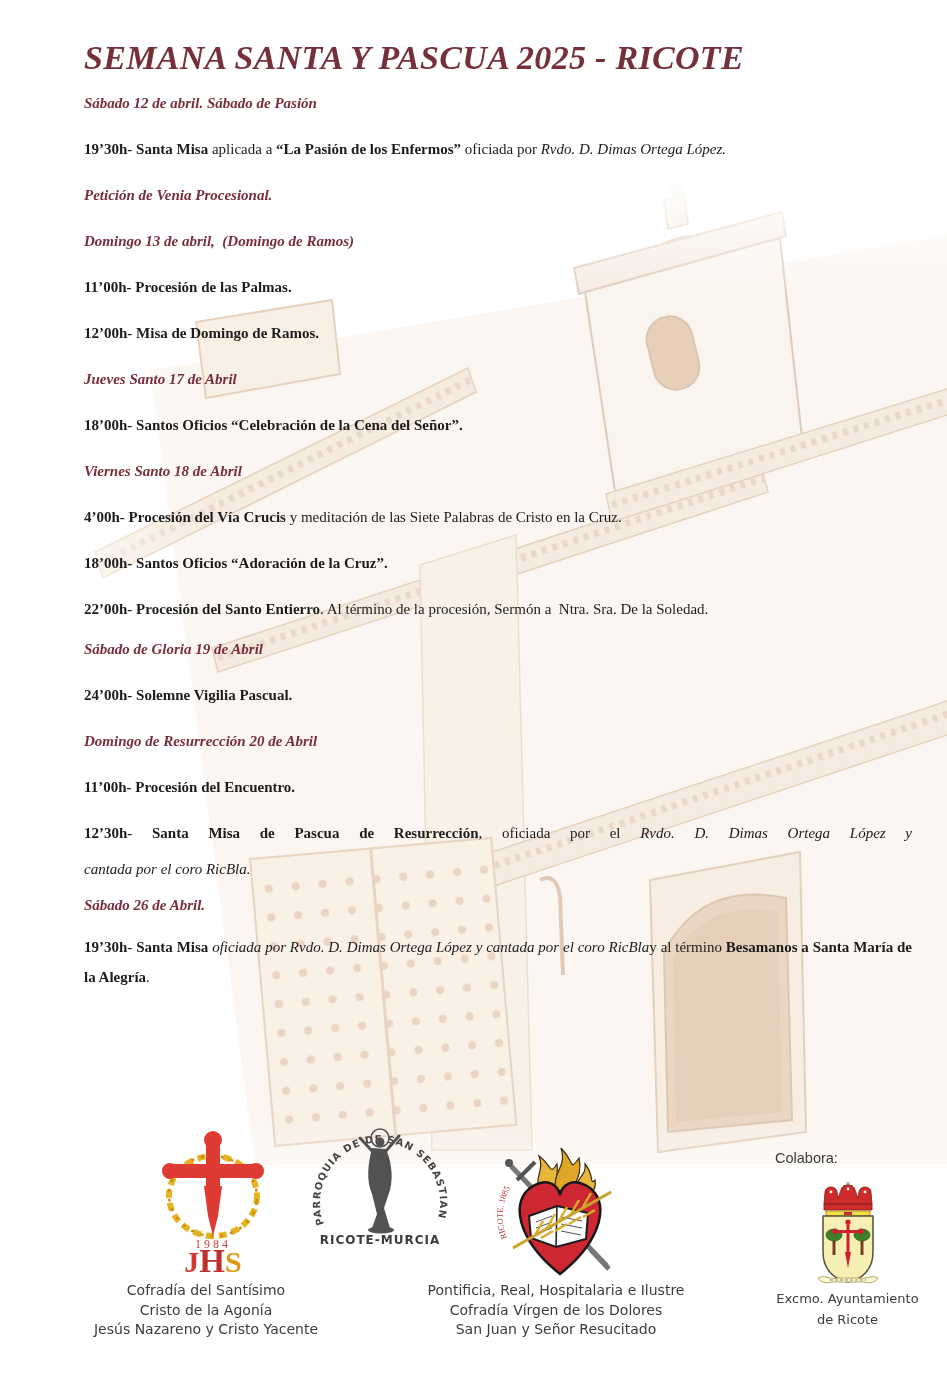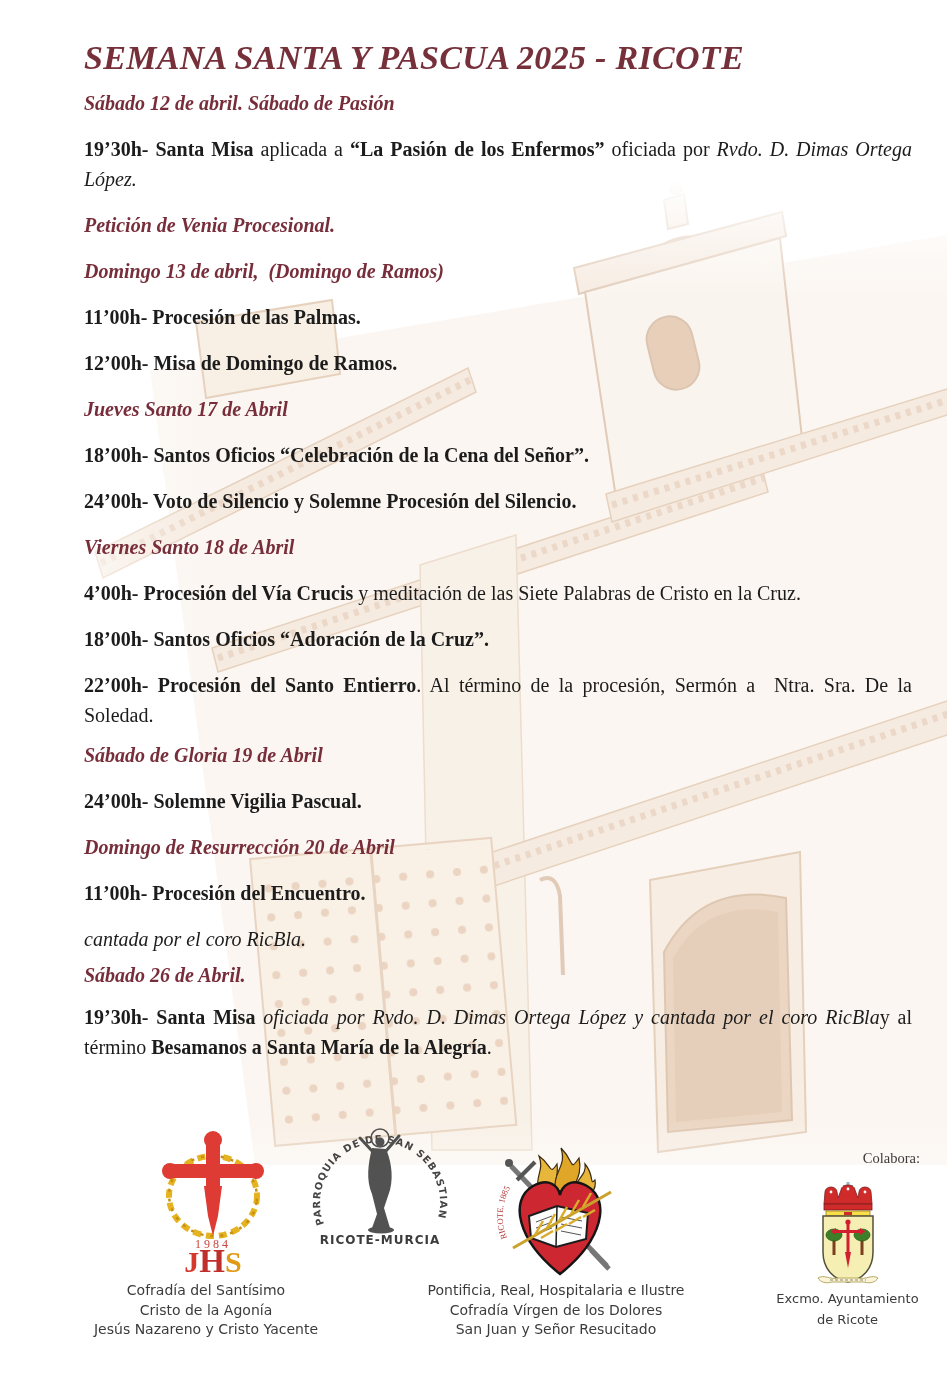--- a/index.html
+++ b/index.html
@@ -6,39 +6,39 @@
   .page{
     position:relative;width:947px;height:1394px;background:#fff;overflow:hidden;
     font-family:"Liberation Serif",serif;
   }
   .bg{position:absolute;left:0;top:0;}
   .content{position:absolute;left:84px;top:38px;width:828px;color:#1c1c1c;}
   .content h1{
     font-family:"Liberation Serif",serif;font-style:italic;font-weight:700;
     font-size:34px;line-height:40px;color:#76303a;margin:0 0 10px 0;letter-spacing:.3px;
   }
-  .content p{margin:0 0 16px 0;font-size:20px;line-height:30px;}
+  .content p{margin:0 0 16px 0;font-size:15px;line-height:30px;}
   .h{font-style:italic;font-weight:700;color:#772e3a;}
   .ev{color:#1c1c1c;}
   .ev b{font-weight:700;}
   .ev i{font-style:italic;font-weight:400;}
   .just{text-align:justify;}
   .jlast{text-align:justify;text-align-last:justify;}
   .mb10{margin-bottom:10px !important;}
   .mb12{margin-bottom:12px !important;}
   .mb6{margin-bottom:6px !important;}
   .abs{position:absolute;}
   .cap{
     position:absolute;text-align:center;color:#3b3b3b;
     font-family:"DejaVu Sans",sans-serif;font-size:14px;line-height:19.5px;
   }
   .cap-lg{font-size:13px;line-height:21px;}
   .colabora{
-    position:absolute;text-align:right;color:#3b3b3b;
-    font-family:Liberation Serif, serif;font-size:14.5px;
+    position:absolute;text-align:left;color:#3b3b3b;
+    font-family:Liberation Sans, sans-serif;font-size:14.5px;
   }
 </style>
 </head>
 <body>
 
 <div class="page">
 
   <svg class="bg" width="947" height="1394" viewBox="0 0 947 1394" aria-hidden="true">
     <defs>
       <linearGradient id="fadeT" x1="0" y1="0" x2="0" y2="1">
@@ -105,38 +105,38 @@
     <p class="h"><span>Domingo 13 de abril, &nbsp;(Domingo de Ramos)</span></p>
 
     <p class="ev"><b>11’00h- Procesión de las Palmas.</b></p>
 
     <p class="ev"><b>12’00h- Misa de Domingo de Ramos.</b></p>
 
     <p class="h"><span>Jueves Santo 17 de Abril</span></p>
 
     <p class="ev"><b>18’00h- Santos Oficios “Celebración de la Cena del Señor”.</b></p>
 
-    <p class="ev"><b>24’00h- Voto de Silencio y Solemne Procesión del Silencio.</b></p>
 
     <p class="h"><span>Viernes Santo 18 de Abril</span></p>
 
     <p class="ev"><b>4’00h- Procesión del Vía Crucis</b><span> y meditación de las Siete Palabras de Cristo en la Cruz.</span></p>
 
     <p class="ev"><b>18’00h- Santos Oficios “Adoración de la Cruz”.</b></p>
 
     <p class="ev just mb10"><b>22’00h- Procesión del Santo Entierro</b><span>. Al término de la procesión, Sermón a &nbsp;Ntra. Sra. De la Soledad.</span></p>
 
     <p class="h"><span>Sábado de Gloria 19 de Abril</span></p>
 
     <p class="ev"><b>24’00h- Solemne Vigilia Pascual.</b></p>
 
     <p class="h"><span>Domingo de Resurrección 20 de Abril</span></p>
 
     <p class="ev"><b>11’00h- Procesión del Encuentro.</b></p>
 
+    <p class="ev jlast mb6"><b>12’30h- Santa Misa de Pascua de Resurrección</b><span>, oficiada por el </span><i>Rvdo. D. Dimas Ortega López y</i></p>
 
     <p class="ev mb6"><i>cantada por el coro RicBla.</i></p>
 
     <p class="h mb12"><span>Sábado 26 de Abril.</span></p>
 
     <p class="ev just"><b>19’30h- Santa Misa </b><i>oficiada por Rvdo. D. Dimas Ortega López y cantada por el coro RicBla</i><span>y al término </span><b>Besamanos a Santa María de la Alegría</b><span>.</span></p>
   </div>
 
   <svg class="abs" style="left:153px;top:1124px" width="128" height="152" viewBox="0 0 128 152">
     <ellipse cx="60" cy="72" rx="44" ry="40" fill="none" stroke="#e5b31f" stroke-width="6" stroke-dasharray="8 5"></ellipse>

